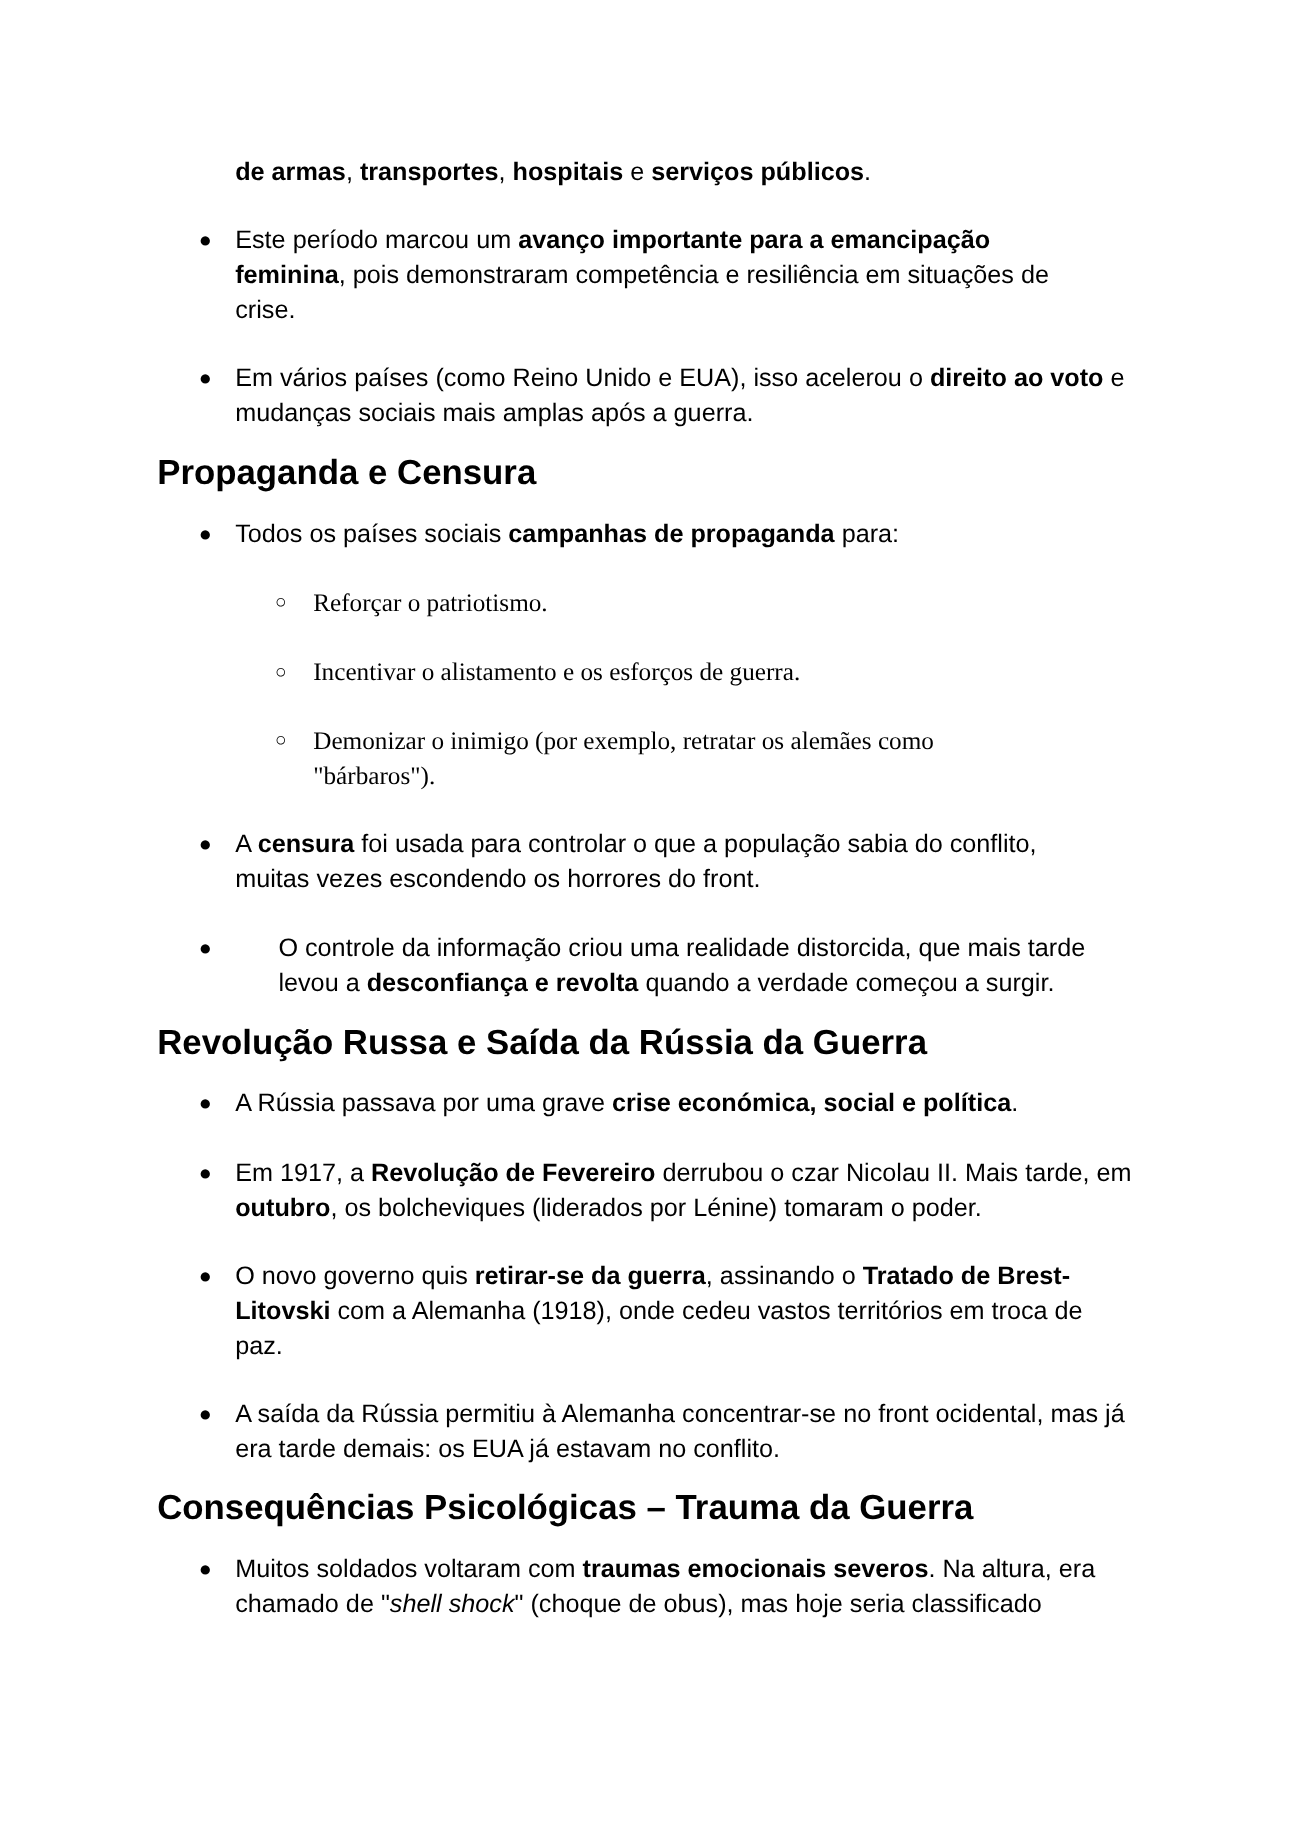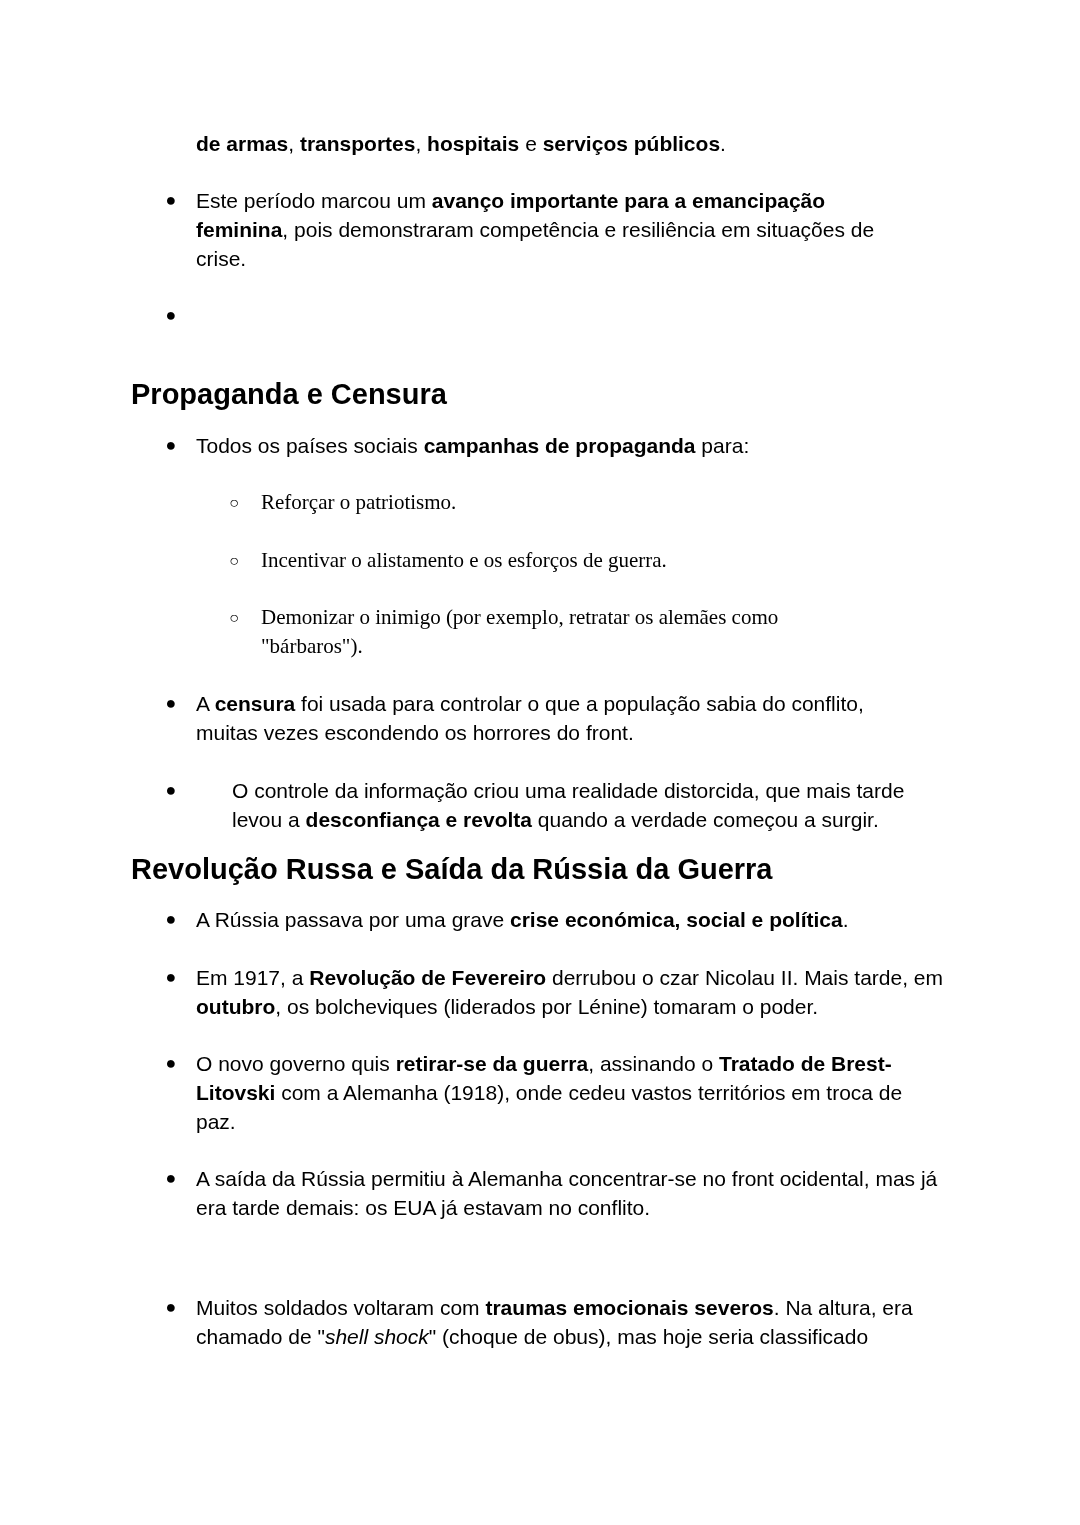--- a/index.html
+++ b/index.html
@@ -26,20 +26,23 @@
   <div class="block" style="top:129px;">
     <b>de armas</b><span>, </span><b>transportes</b><span>, </span><b>hospitais</b><span> e </span><b>serviços públicos</b><span>.</span>
   </div>
 
   <span class="bullet" style="top:186px;">●</span>
   <div class="block" style="top:186px; width:720px;">
     <span>Este período marcou um </span><b>avanço importante para a emancipação feminina</b><span>, pois demonstraram competência e resiliência em situações de crise.</span>
   </div>
 
   <span class="bullet" style="top:301px;">●</span>
+  <div class="block" style="top:301px; width:770px;">
+    <span>Em vários países (como Reino Unido e EUA), isso acelerou o </span><b>direito ao voto</b><span> e mudanças sociais mais amplas após a guerra.</span>
+  </div>
 
   <div class="heading" style="top:380px;">Propaganda e Censura</div>
 
   <span class="bullet" style="top:431px;">●</span>
   <div class="block" style="top:431px;">
     <span>Todos os países sociais </span><b>campanhas de propaganda</b><span> para:</span>
   </div>
 
   <span class="sub-bullet" style="top:488px;">○</span>
   <div class="sub-block" style="top:488px;">Reforçar o patriotismo.</div>
@@ -75,19 +78,20 @@
   <span class="bullet" style="top:1049px;">●</span>
   <div class="block" style="top:1049px; width:730px;">
     <span>O novo governo quis </span><b>retirar-se da guerra</b><span>, assinando o </span><b>Tratado de Brest-Litovski</b><span> com a Alemanha (1918), onde cedeu vastos territórios em troca de paz.</span>
   </div>
 
   <span class="bullet" style="top:1164px;">●</span>
   <div class="block" style="top:1164px; width:770px;">
     <span>A saída da Rússia permitiu à Alemanha concentrar-se no front ocidental, mas já era tarde demais: os EUA já estavam no conflito.</span>
   </div>
 
+  <div class="heading" style="top:1243px;">Consequências Psicológicas – Trauma da Guerra</div>
 
   <span class="bullet" style="top:1293px;">●</span>
   <div class="block" style="top:1293px; width:760px;">
     <span>Muitos soldados voltaram com </span><b>traumas emocionais severos</b><span>. Na altura, era chamado de "</span><i>shell shock</i><span>" (choque de obus), mas hoje seria classificado</span>
   </div>
 
 </div>
 
 </body></html>

